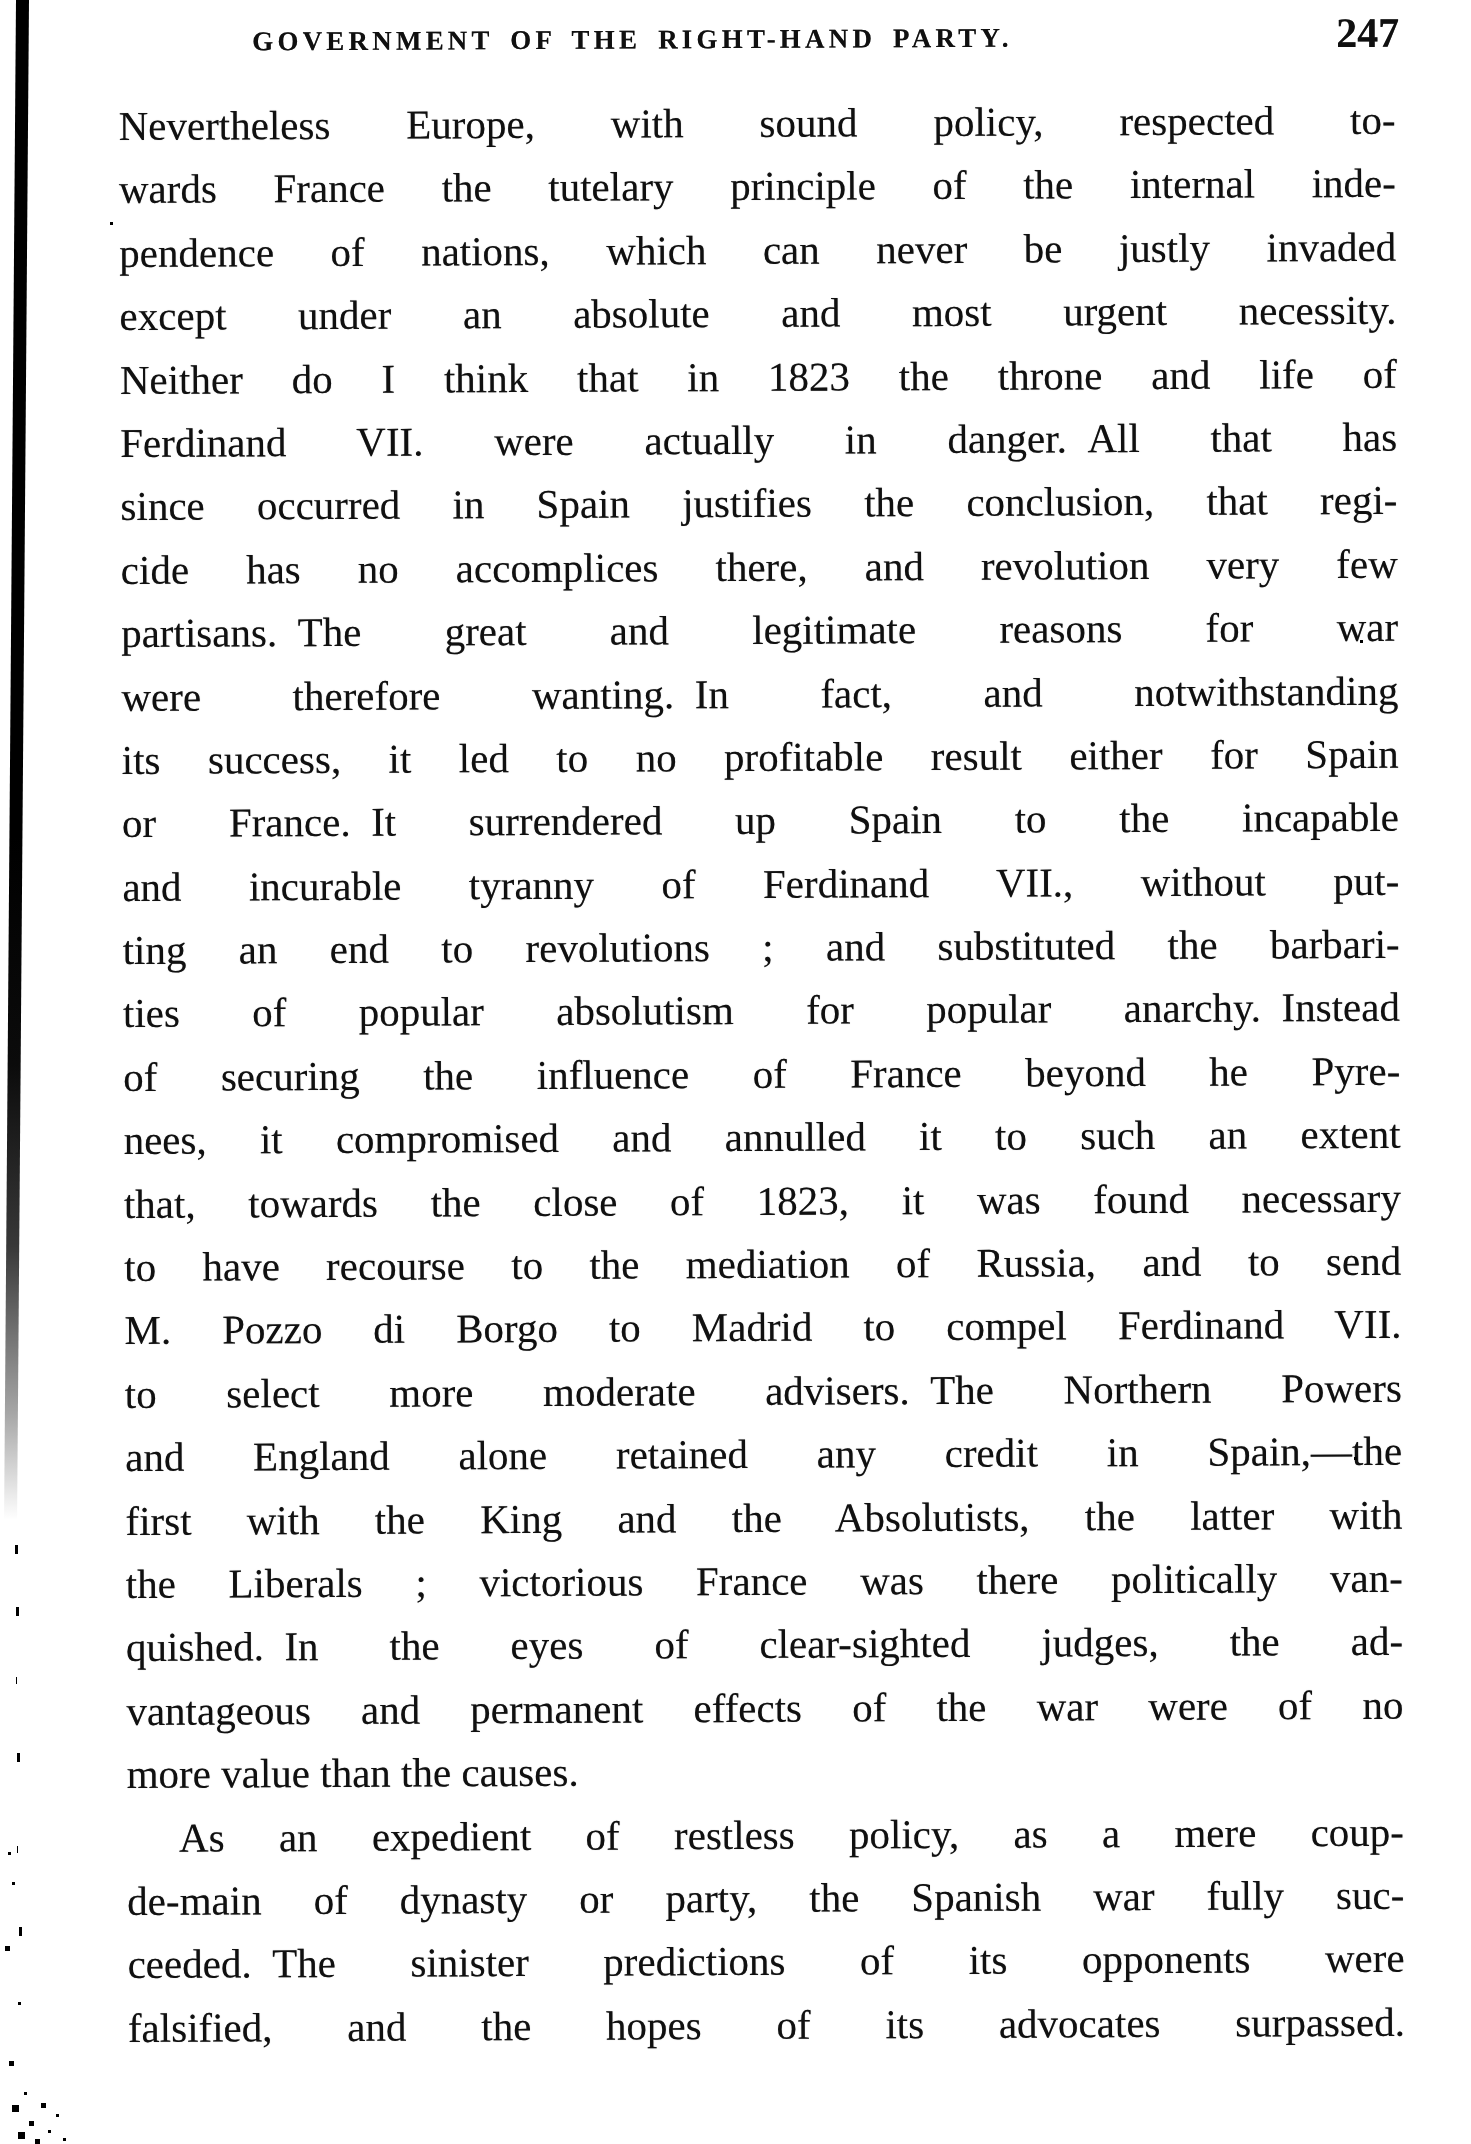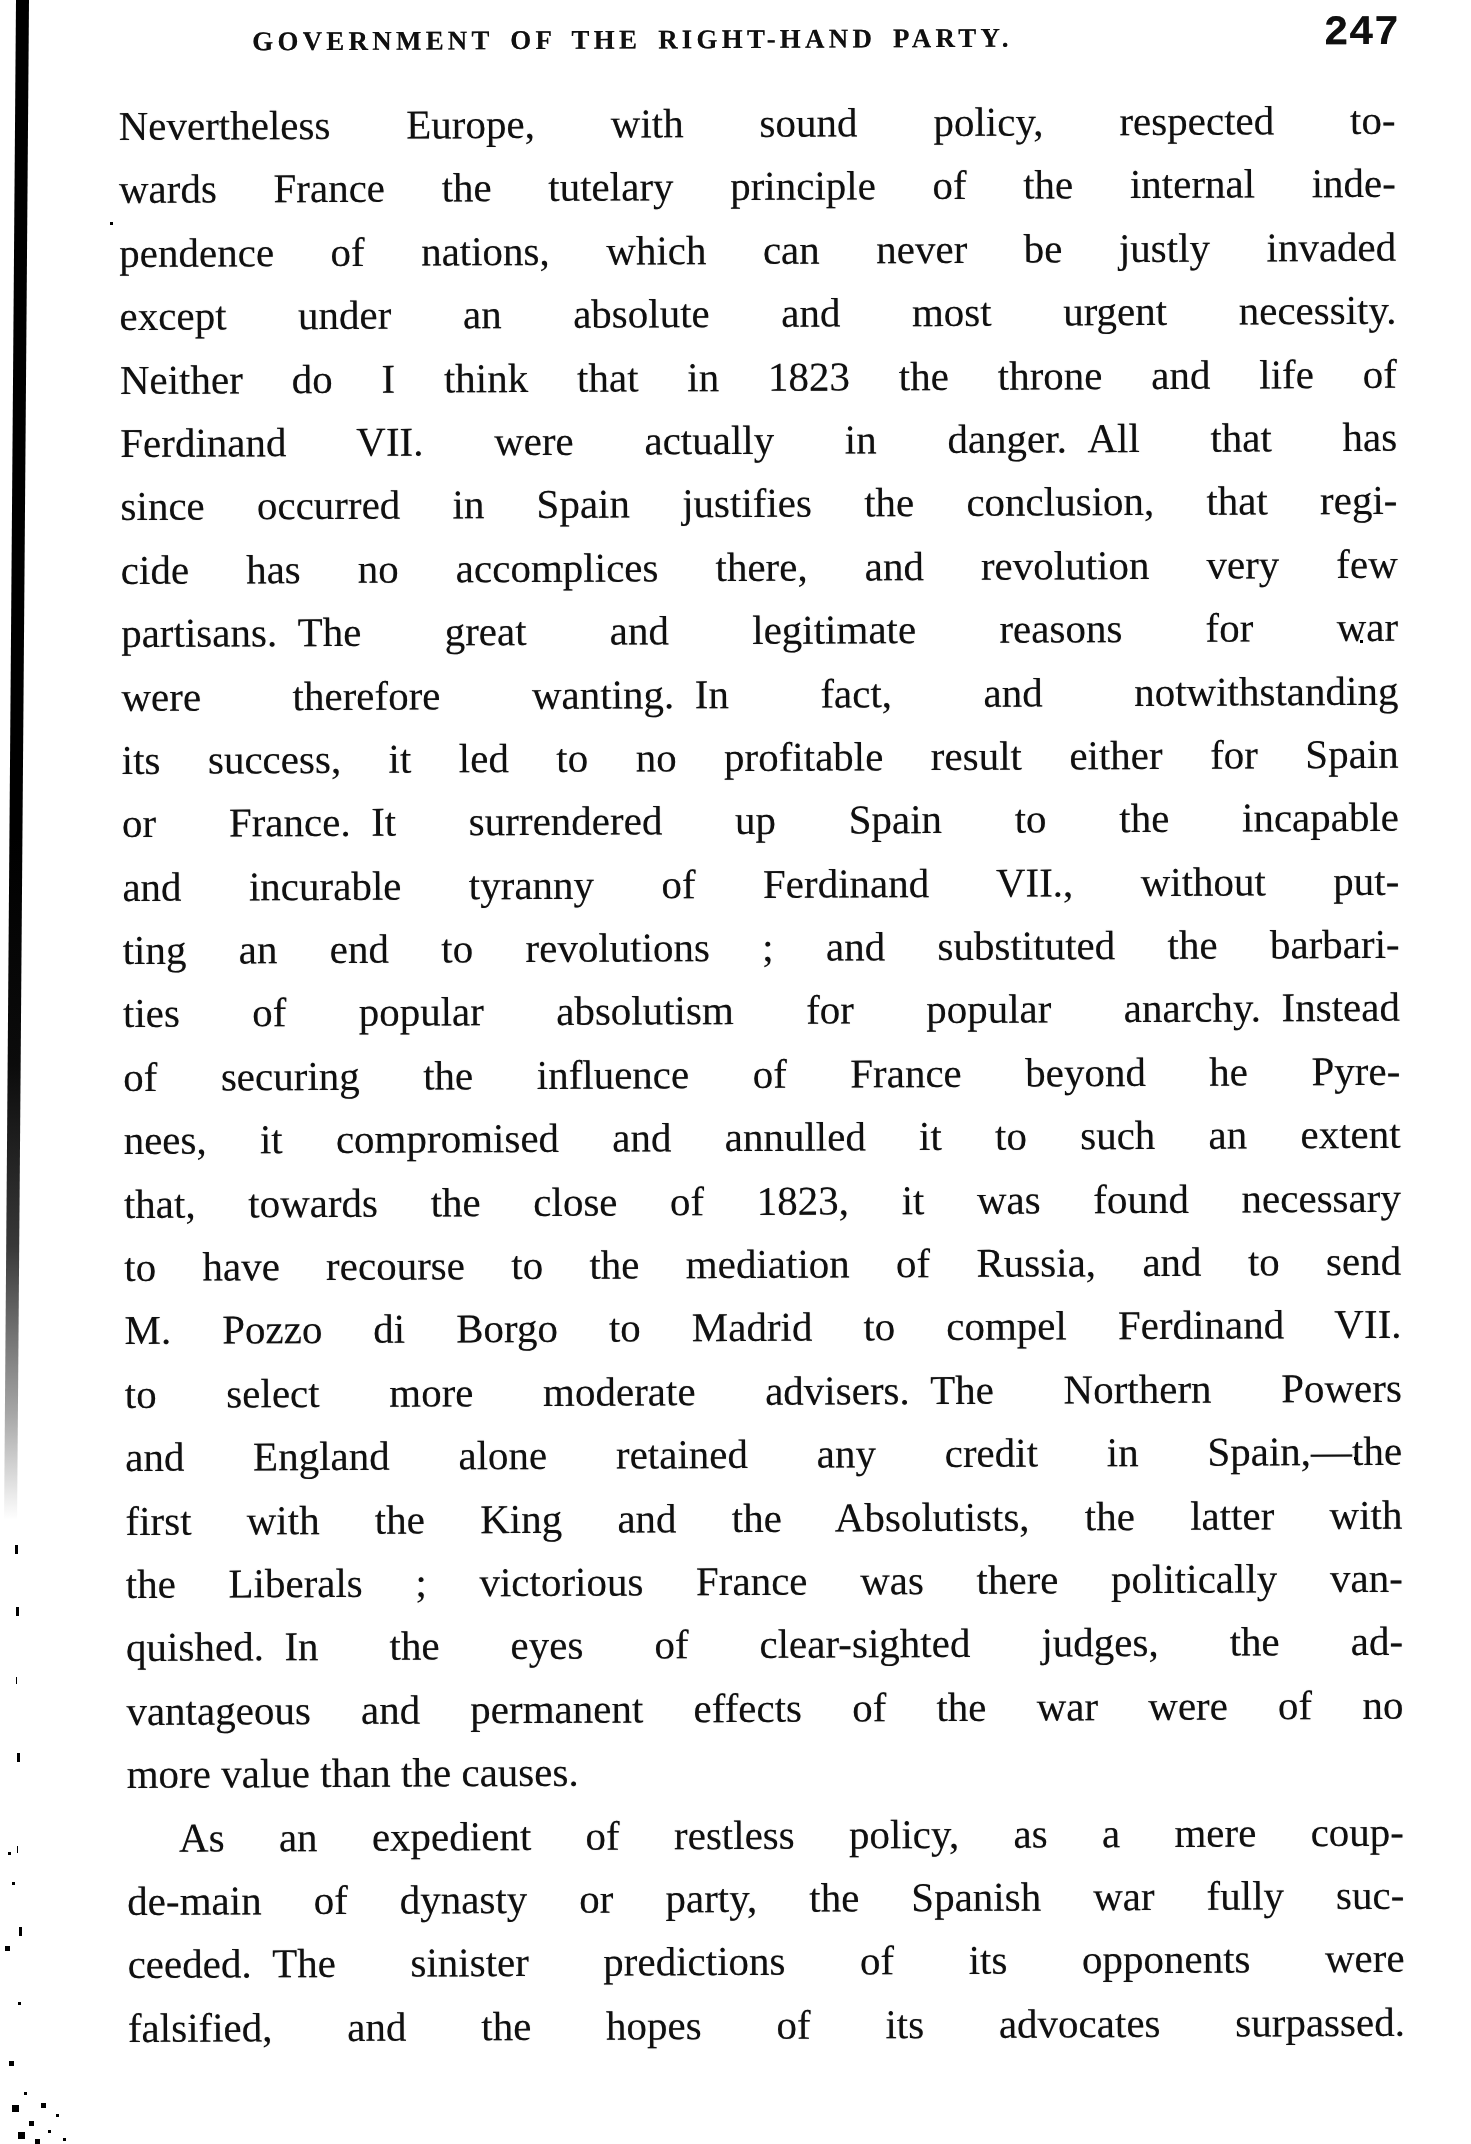--- a/index.html
+++ b/index.html
@@ -30,21 +30,20 @@
     white-space: nowrap;
     text-shadow: 0 0 0.6px rgba(0,0,0,0.55);
   }
   .page-num {
     position: absolute;
     right: 72px;
     top: 12px;
     font-size: 42px;
     font-weight: 600;
     text-shadow: 0 0 0.6px rgba(0,0,0,0.55);
-    font-family: Liberation Mono, monospace;
   }
   .body {
     position: absolute;
     left: 118px;
     top: 92px;
     width: 1277px;
     font-size: 41px;
     text-shadow: 0 0 0.7px rgba(0,0,0,0.5);
   }
   .line {

